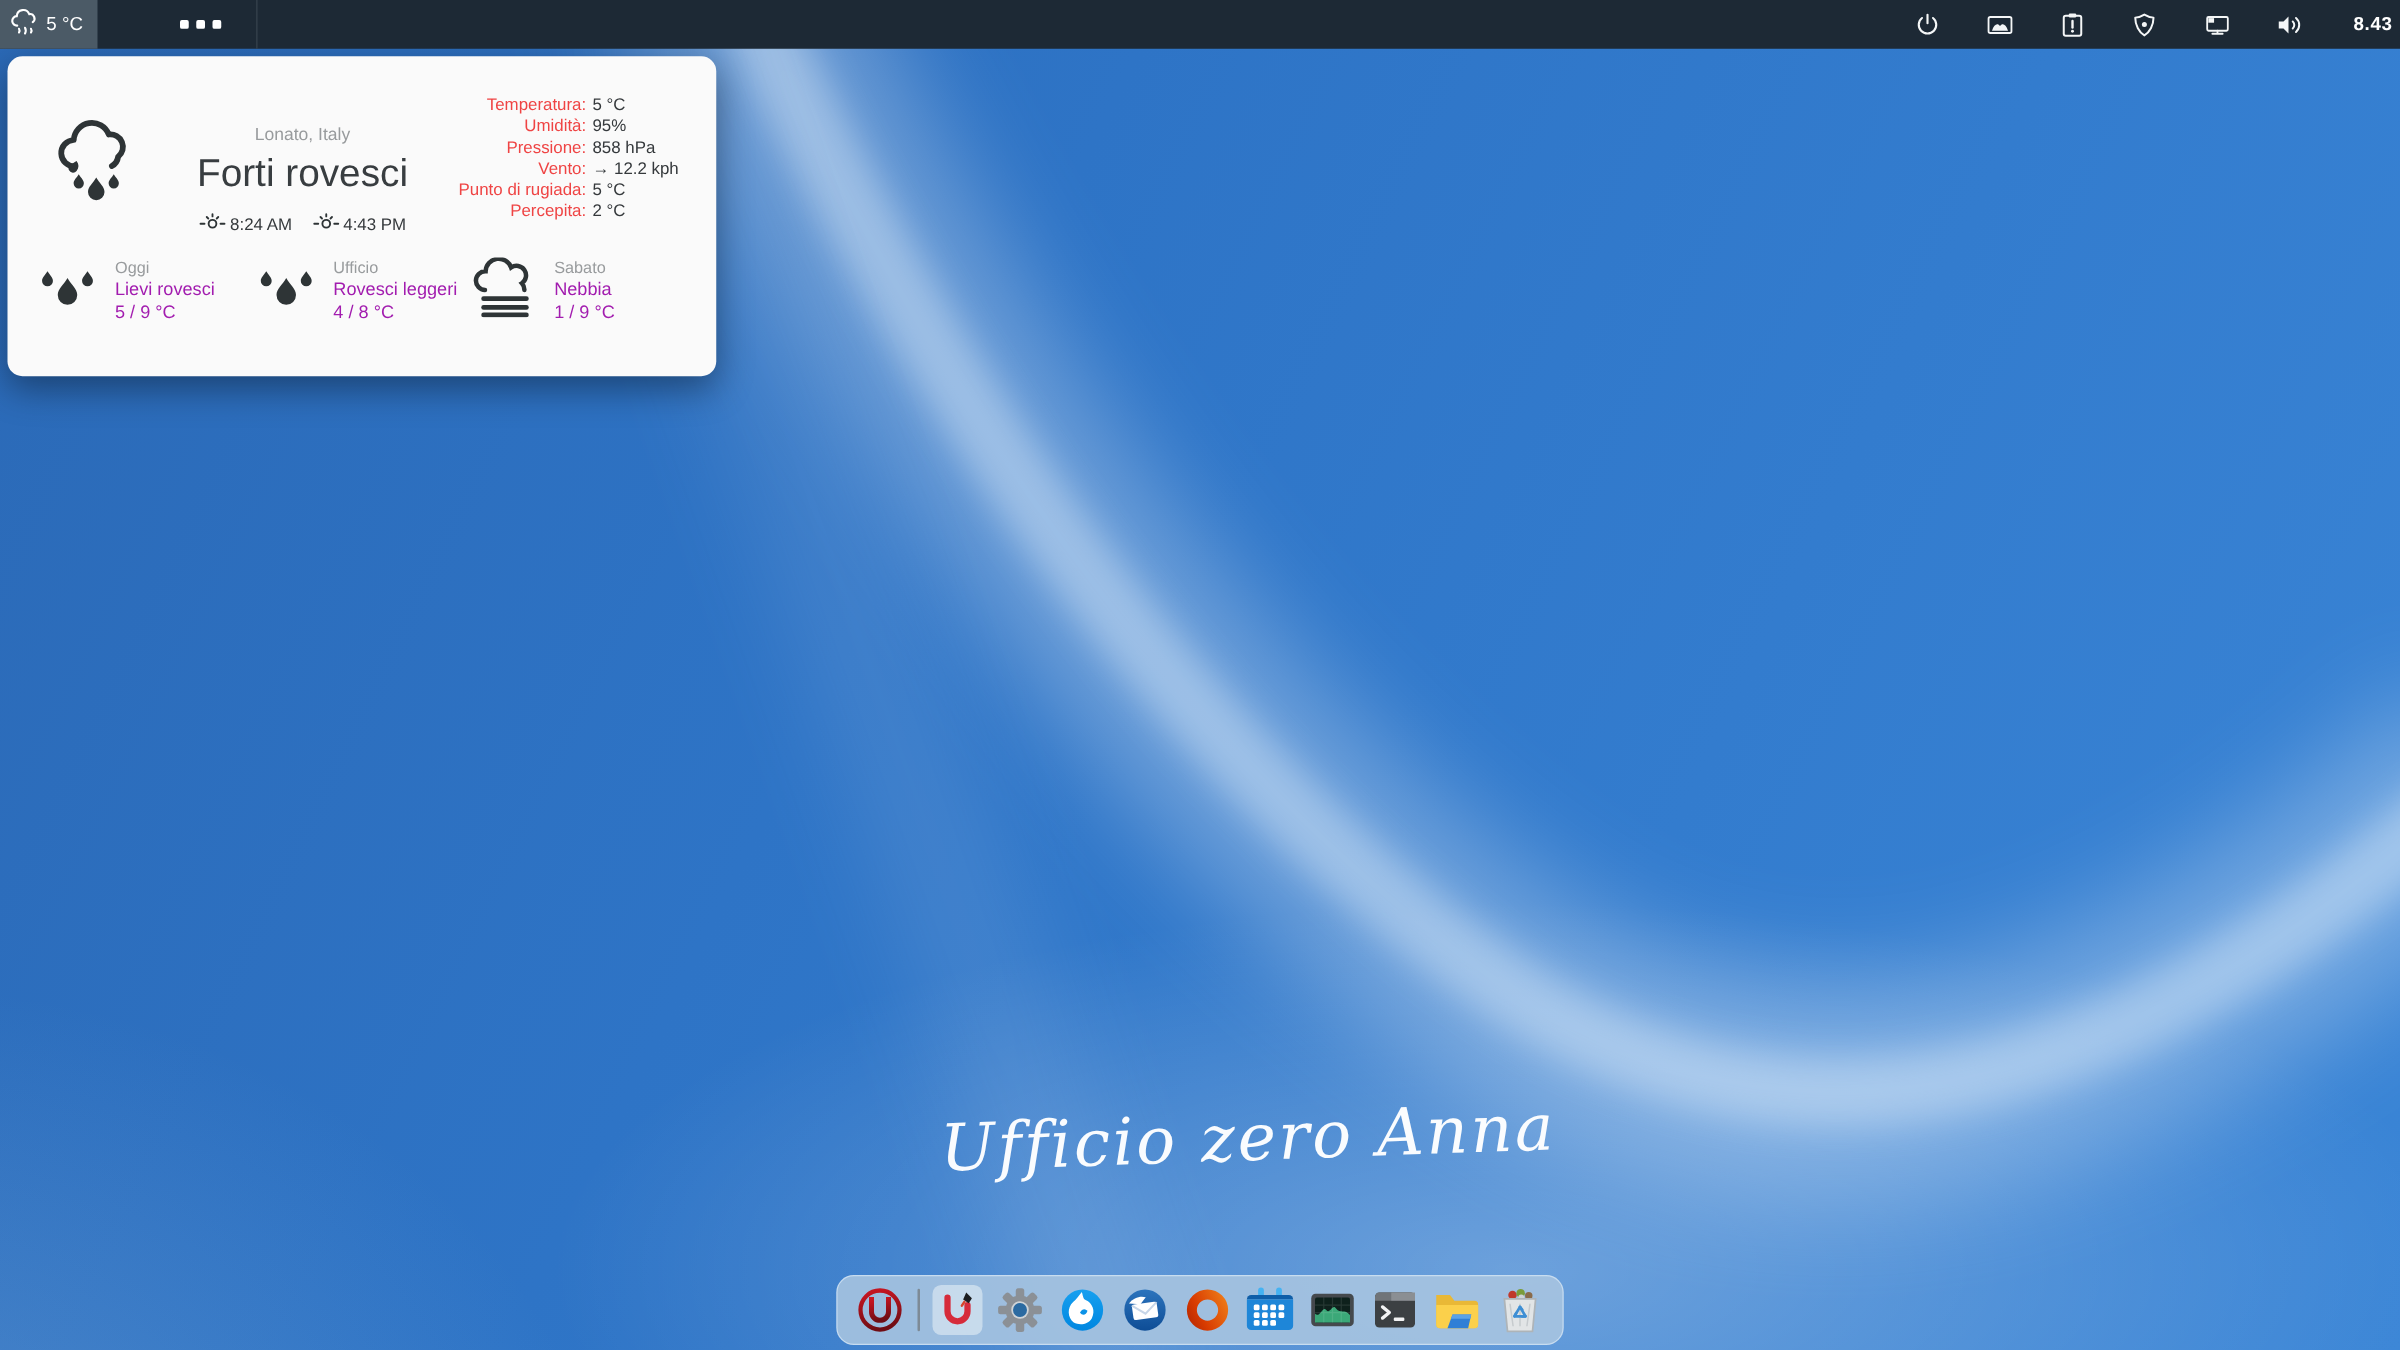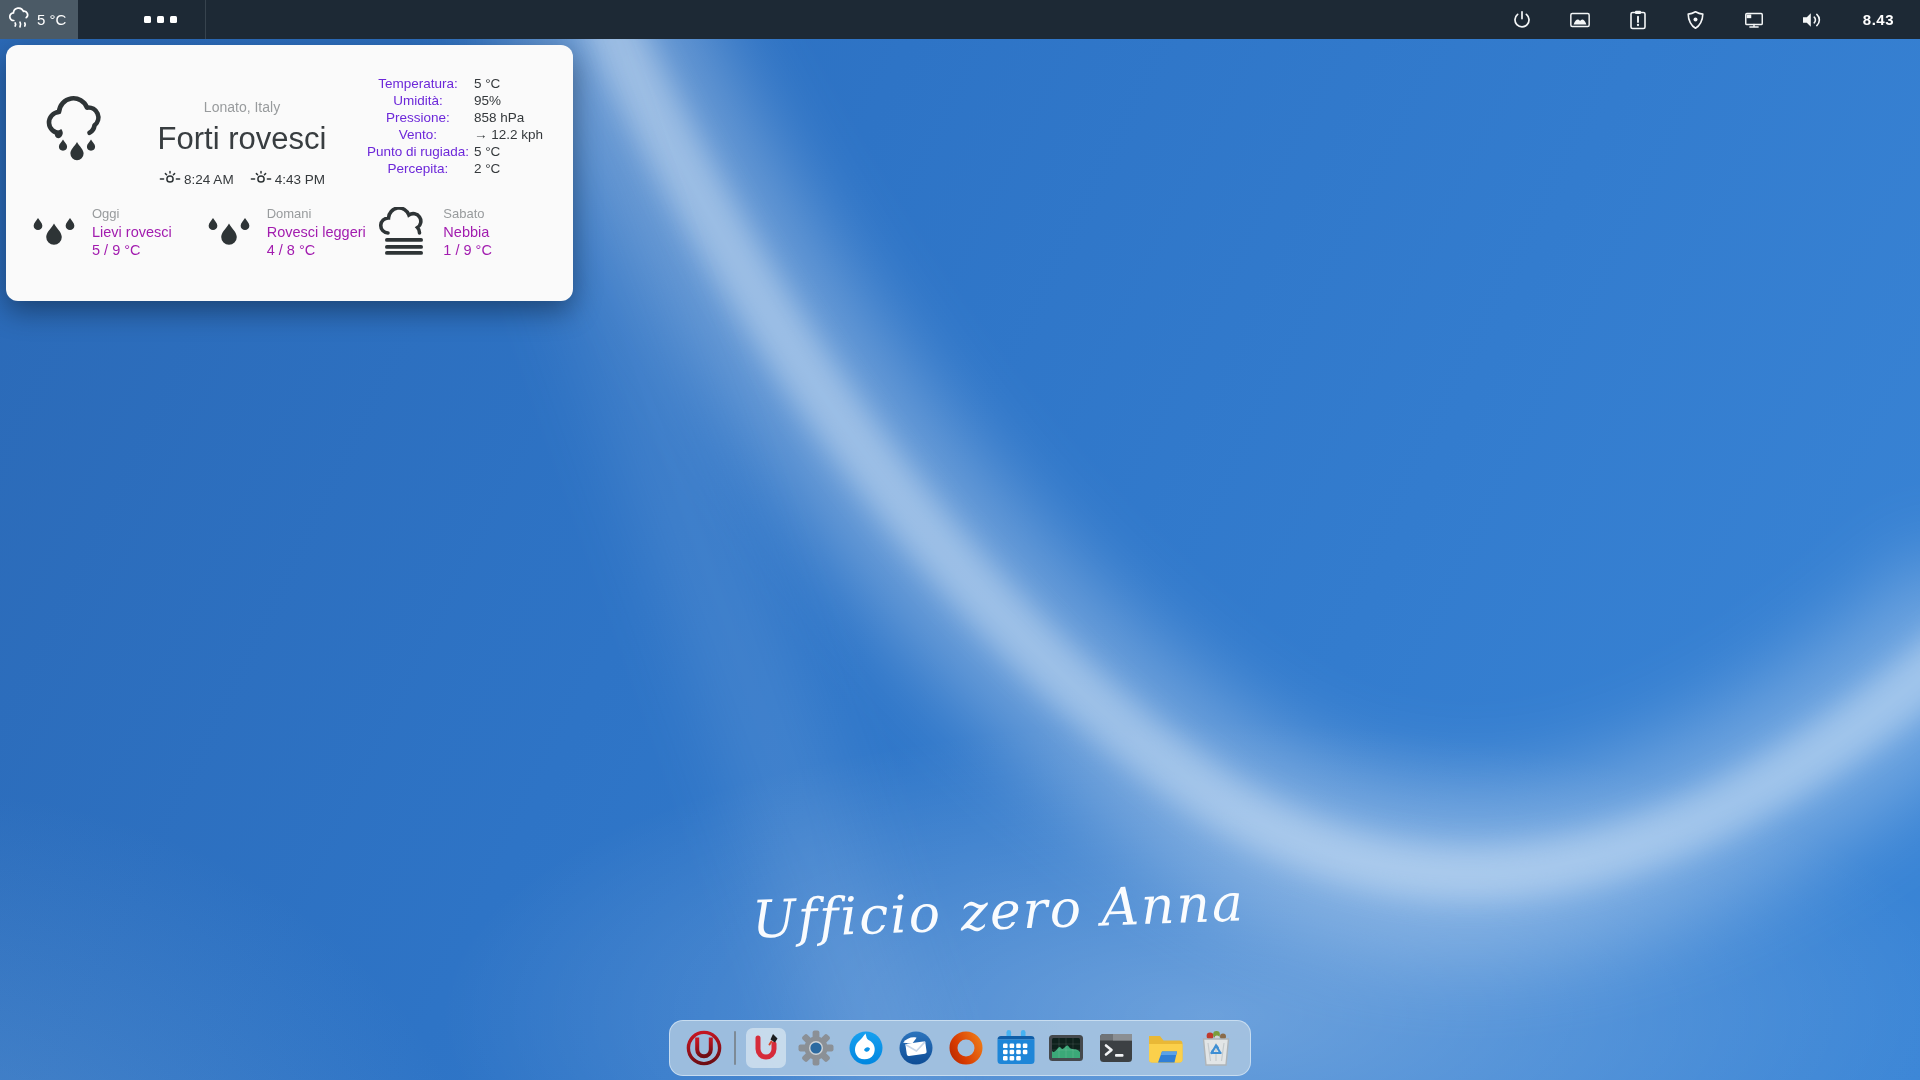--- a/index.html
+++ b/index.html
@@ -19,39 +19,39 @@
     color:rgba(255,255,255,.97); transform:rotate(-2deg); z-index:1; white-space:nowrap; }
 
   
   .panel { position:absolute; top:0; left:0; width:1920px; height:39px; background:#1d2935;
     display:flex; align-items:center; z-index:10; }
   .weather-chip { height:39px; display:flex; align-items:center; gap:5px; padding:0 12px 0 8px;
     background:#4b5a66; color:#fff; font-size:15px; cursor:default; }
   .panel-dots { display:flex; gap:6px; margin-left:66px; }
   .panel-dots span { width:7px; height:7px; background:#fff; border-radius:1.5px; display:block; }
   .panel-sep { width:1px; height:39px; background:#37434e; margin-left:28px; }
-  .tray { margin-left:auto; display:flex; align-items:center; gap:36px; padding-right:26px; }
+  .tray { margin-left:auto; display:flex; align-items:center; gap:36px; padding-right:6px; }
   .tray .ticon { width:22px; height:22px; display:flex; align-items:center; justify-content:center; }
   .clock { color:#fff; font-size:15px; font-weight:bold; letter-spacing:.5px; margin-left:4px; }
 
   
   .weather-card { position:absolute; left:6px; top:45px; width:567px; height:256px;
     background:#fafafa; border-radius:12px; box-shadow:0 10px 28px rgba(0,0,0,.38);
     z-index:9; color:#35393c; }
   .wc-cloud { position:absolute; left:40px; top:48px; }
   .wc-location { position:absolute; left:96px; top:54px; width:280px; text-align:center;
     color:#989b9d; font-size:14px; }
   .wc-condition { position:absolute; left:96px; top:76px; width:280px; text-align:center;
     font-size:31px; color:#383d40; }
   .wc-suntimes { position:absolute; left:96px; top:125px; width:280px; display:flex;
     justify-content:center; gap:16px; font-size:13.5px; color:#35393c; }
   .suntime { display:flex; align-items:center; gap:3px; }
   .wc-details { position:absolute; right:30px; top:31px; display:grid;
     grid-template-columns:auto auto; column-gap:5px; row-gap:2px; font-size:13.5px; }
-  .wc-details .lbl { text-align:center; color:#6d28d9; }
+  .wc-details .lbl { text-align:right; color:#ef4444; }
   .wc-details .val { text-align:left; color:#35393c; white-space:nowrap; }
   .wc-forecast { position:absolute; left:22px; top:161px; width:524px; display:flex; }
   .fc-item { display:flex; align-items:center; gap:12px; width:178px; }
   .fc-text { display:flex; flex-direction:column; line-height:1.28; }
   .fc-day { color:#989b9d; font-size:13px; }
   .fc-cond, .fc-temps { font-size:14.5px; color:#a21caf; }
   .wc-footer { position:absolute; left:0; right:0; bottom:0; height:38px; display:flex;
     align-items:center; font-size:14.5px; }
   .wc-updated { margin-left:22px; }
   .wc-expand { position:absolute; left:238px; top:9px; width:24px; height:20px; display:flex;
@@ -219,21 +219,21 @@
       <span>
         <svg width="52" height="46" viewBox="-26 -23 52 46">
           <g fill="#2e3436">
             <path d="M 0,-9 C 2.6,-4.4 6.6,-1.6 6.6,2.6 A 6.6,6.6 0 1 1 -6.6,2.6 C -6.6,-1.6 -2.6,-4.4 0,-9 Z" transform="translate(-16,-7) scale(0.66)"></path>
             <path d="M 0,-9 C 2.6,-4.4 6.6,-1.6 6.6,2.6 A 6.6,6.6 0 1 1 -6.6,2.6 C -6.6,-1.6 -2.6,-4.4 0,-9 Z" transform="translate(0,3) scale(1.18)"></path>
             <path d="M 0,-9 C 2.6,-4.4 6.6,-1.6 6.6,2.6 A 6.6,6.6 0 1 1 -6.6,2.6 C -6.6,-1.6 -2.6,-4.4 0,-9 Z" transform="translate(16,-7) scale(0.66)"></path>
           </g>
         </svg>
       </span>
       <span class="fc-text">
-        <span class="fc-day">Domani</span>
+        <span class="fc-day">Ufficio</span>
         <span class="fc-cond">Rovesci leggeri</span>
         <span class="fc-temps">4 / 8 °C</span>
       </span>
     </div>
     <div class="fc-item">
       <span>
         <svg width="54" height="48" viewBox="0 0 54 48" fill="none">
           <path d="M 11,26 a 7.5,7.5 0 0 1 0.5,-15 a 10.5,10.5 0 0 1 20.4,-3 a 7.6,7.6 0 0 1 8.6,12.6 a 7.6,7.6 0 0 1 2,5.4" stroke="#2e3436" stroke-width="3.6" stroke-linecap="round"></path>
           <rect x="8" y="31" width="38" height="3.8" rx="1.9" fill="#2e3436"></rect>
           <rect x="8" y="38" width="38" height="3.8" rx="1.9" fill="#2e3436"></rect>

